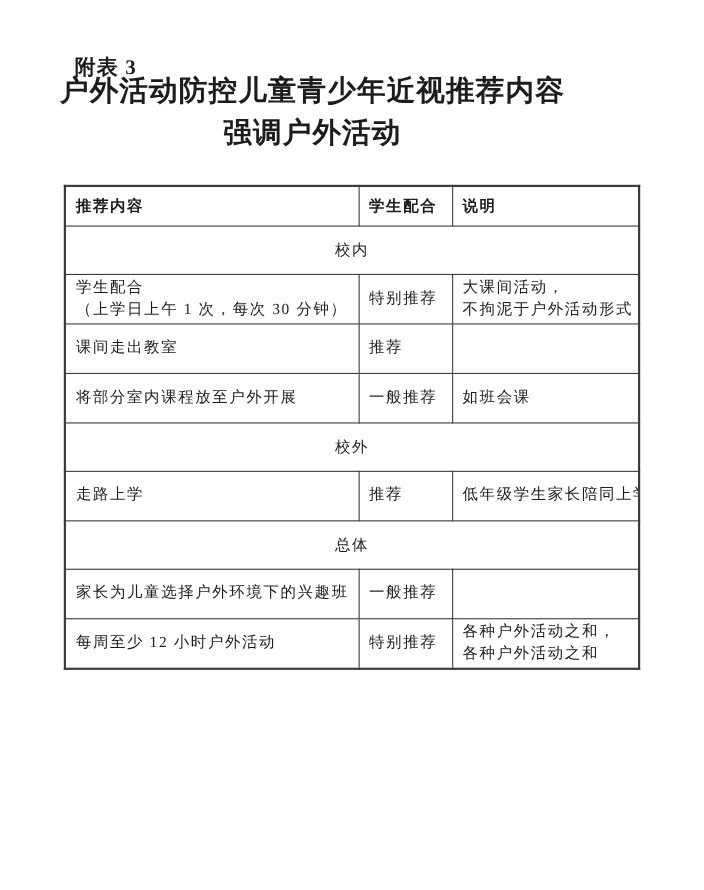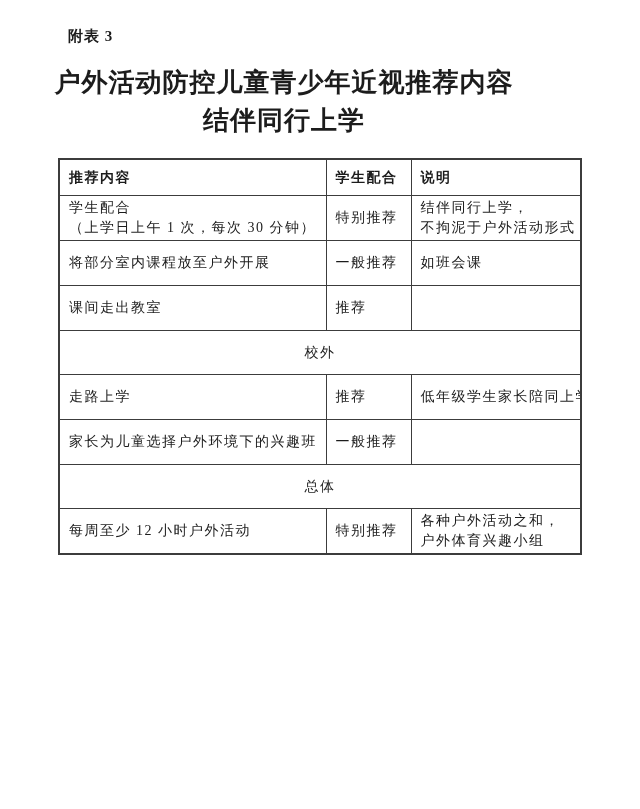--- a/index.html
+++ b/index.html
@@ -12,41 +12,41 @@
     width: 640px;
     height: 809px;
     background: #ffffff;
     color: #1c1c1c;
     font-family: "Liberation Serif", "DejaVu Serif", serif;
     overflow: hidden;
   }
   .appendix-label {
     position: absolute;
     left: 68px;
-    top: 27px;
-    font-size: 15px;
+    top: 48px;
+    font-size: 19px;
     font-weight: bold;
     letter-spacing: 1px;
   }
   .doc-title {
     position: absolute;
     left: 0;
     top: 64px;
     width: 568px;
     margin: 0;
     text-align: center;
     font-size: 26px;
     font-weight: bold;
     line-height: 38px;
     letter-spacing: 1px;
   }
   table.rec-table {
     position: absolute;
     left: 58px;
-    top: 158px;
+    top: 168px;
     width: 522px;
     border-collapse: collapse;
     table-layout: fixed;
     border: 2px solid #3c3c3c;
   }
   .rec-table th, .rec-table td {
     border: 1px solid #3c3c3c;
     font-size: 14px;
     letter-spacing: 1.5px;
     padding: 2px 9px;
@@ -73,104 +73,107 @@
 </style>
 </head>
 <body>
 
 <div class="page">
 
   <div class="appendix-label">附表 3</div>
 
   <h1 class="doc-title">
     <span>户外活动防控儿童青少年近视推荐内容</span><br>
-    <span>结伴同行上学</span>
+    <span>强调户外活动</span>
   </h1>
 
   <table class="rec-table">
     <colgroup>
       <col style="width:267px">
       <col style="width:85px">
       <col style="width:170px">
     </colgroup>
     <thead>
       <tr>
         <th>推荐内容</th>
         <th>学生配合</th>
         <th>说明</th>
       </tr>
     </thead>
     <tbody id="table-body">
         <tr>
+          <td colspan="3" class="section-cell">校内</td>
+        </tr>
+        <tr>
           <td>
             <div class="cell-line">学生配合</div>
             <div class="cell-line">（上学日上午 1 次，每次 30 分钟）</div>
           </td>
           <td>
             <div class="cell-line">特别推荐</div>
           </td>
           <td>
-            <div class="cell-line">结伴同行上学，</div>
+            <div class="cell-line">大课间活动，</div>
             <div class="cell-line">不拘泥于户外活动形式</div>
           </td>
+        </tr>
+        <tr>
+          <td>
+            <div class="cell-line">课间走出教室</div>
+          </td>
+          <td>
+            <div class="cell-line">推荐</div>
+          </td>
+          <td></td>
         </tr>
         <tr>
           <td>
             <div class="cell-line">将部分室内课程放至户外开展</div>
           </td>
           <td>
             <div class="cell-line">一般推荐</div>
           </td>
           <td>
             <div class="cell-line">如班会课</div>
           </td>
-        </tr>
-        <tr>
-          <td>
-            <div class="cell-line">课间走出教室</div>
-          </td>
-          <td>
-            <div class="cell-line">推荐</div>
-          </td>
-          <td></td>
         </tr>
         <tr>
           <td colspan="3" class="section-cell">校外</td>
         </tr>
         <tr>
           <td>
             <div class="cell-line">走路上学</div>
           </td>
           <td>
             <div class="cell-line">推荐</div>
           </td>
           <td>
             <div class="cell-line">低年级学生家长陪同上学</div>
           </td>
         </tr>
         <tr>
+          <td colspan="3" class="section-cell">总体</td>
+        </tr>
+        <tr>
           <td>
             <div class="cell-line">家长为儿童选择户外环境下的兴趣班</div>
           </td>
           <td>
             <div class="cell-line">一般推荐</div>
           </td>
           <td></td>
-        </tr>
-        <tr>
-          <td colspan="3" class="section-cell">总体</td>
         </tr>
         <tr>
           <td>
             <div class="cell-line">每周至少 12 小时户外活动</div>
           </td>
           <td>
             <div class="cell-line">特别推荐</div>
           </td>
           <td>
             <div class="cell-line">各种户外活动之和，</div>
-            <div class="cell-line">户外体育兴趣小组</div>
+            <div class="cell-line">各种户外活动之和</div>
           </td>
         </tr>
       </tbody>
   </table>
 
 </div>
 
 </body></html>

